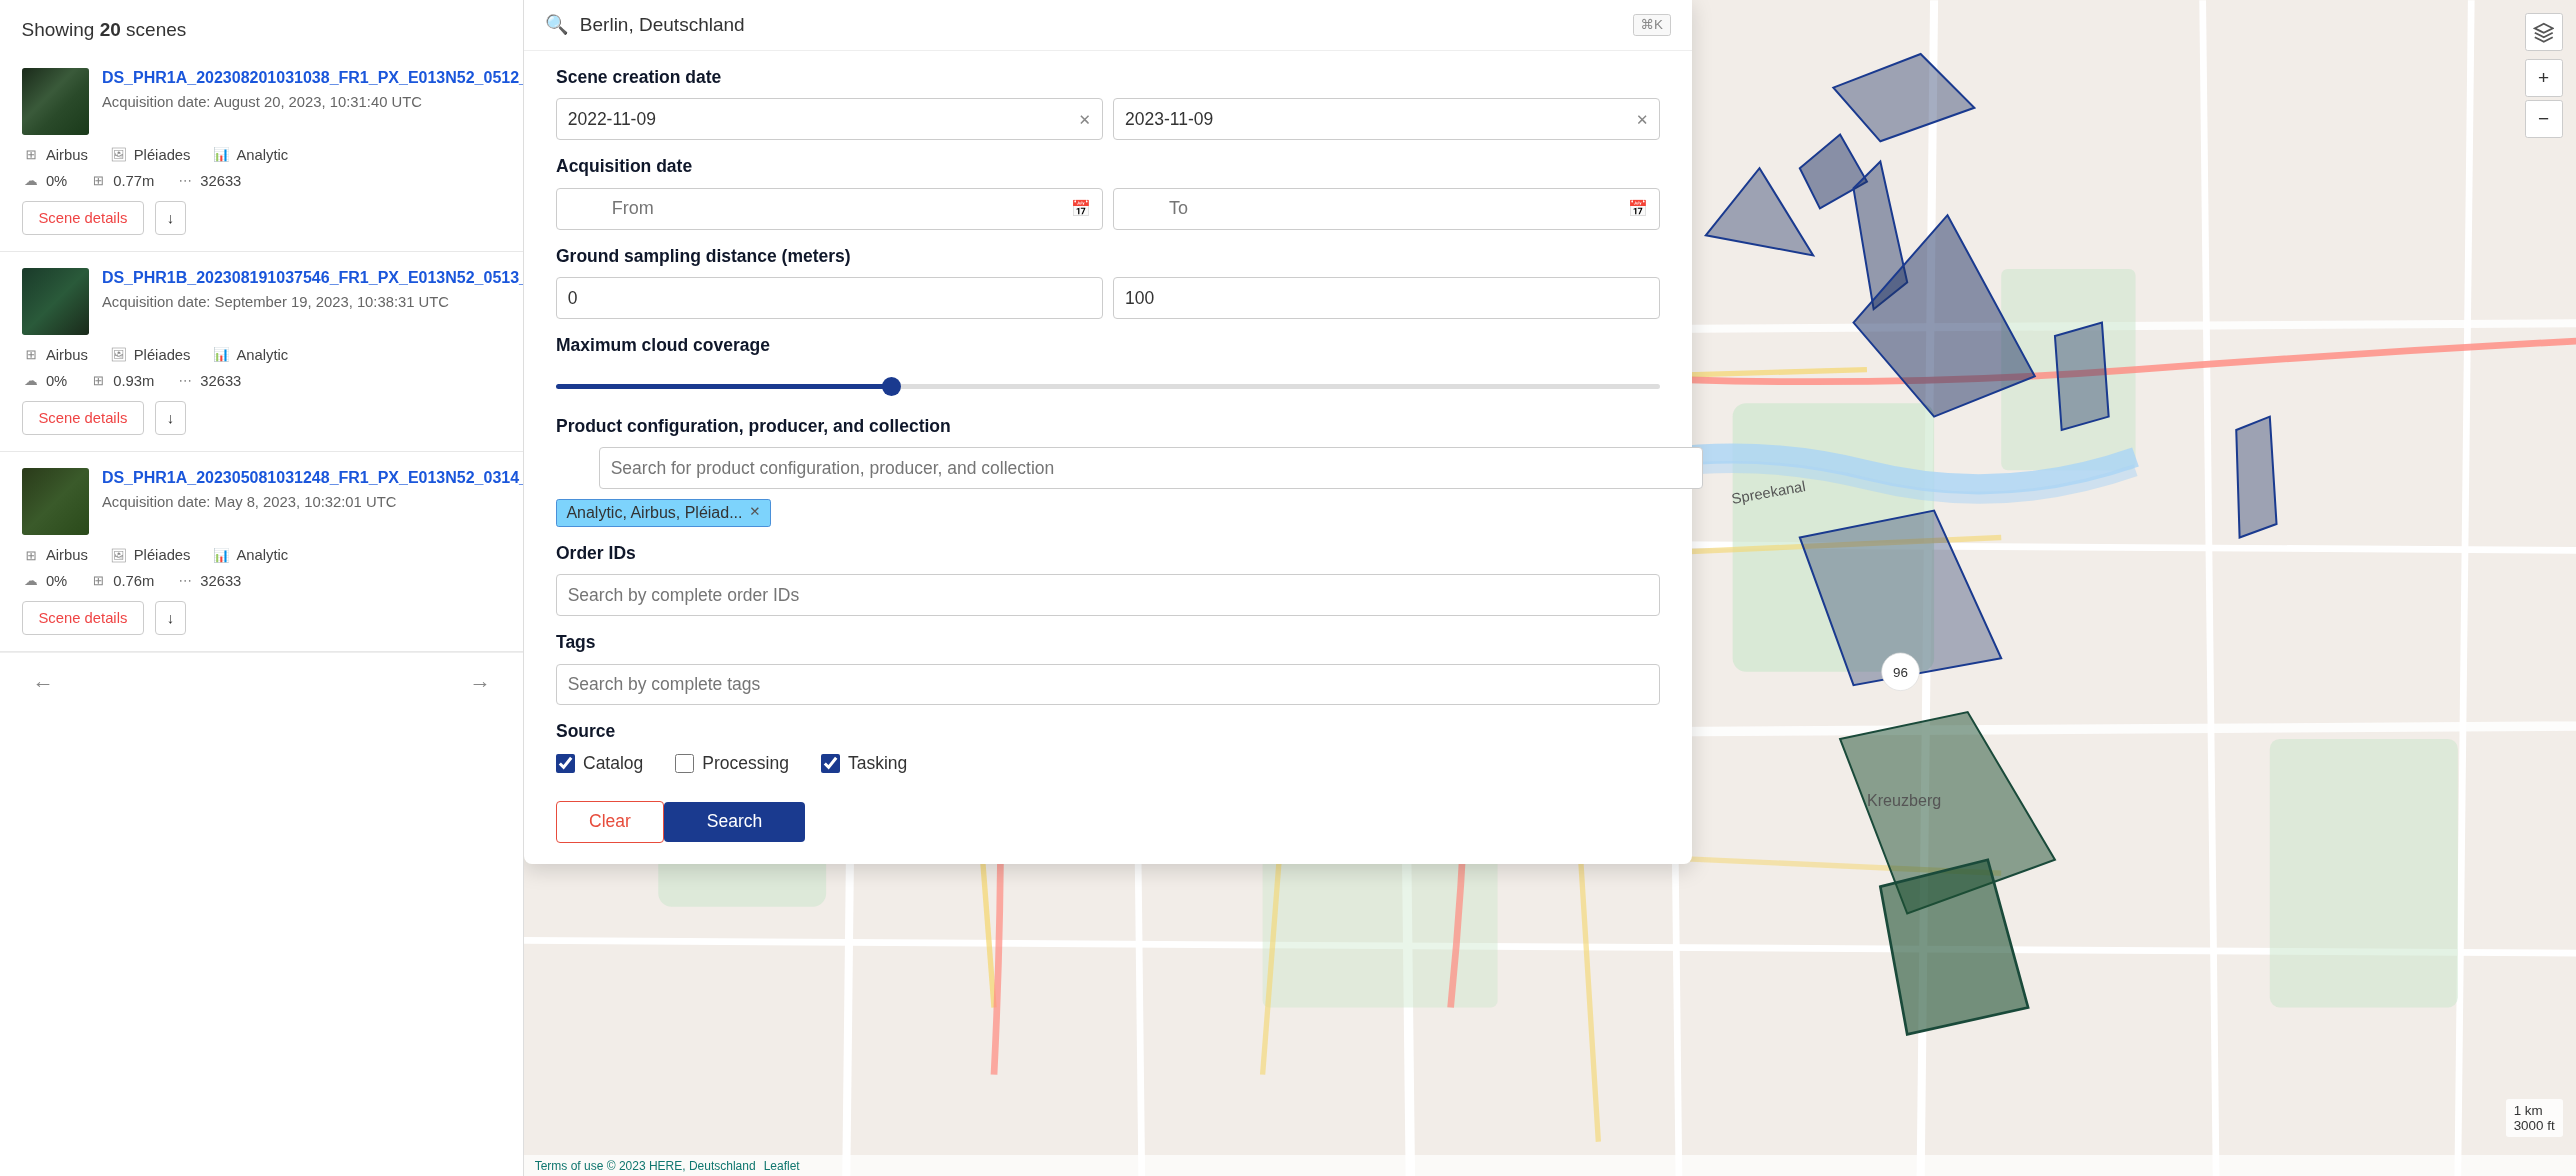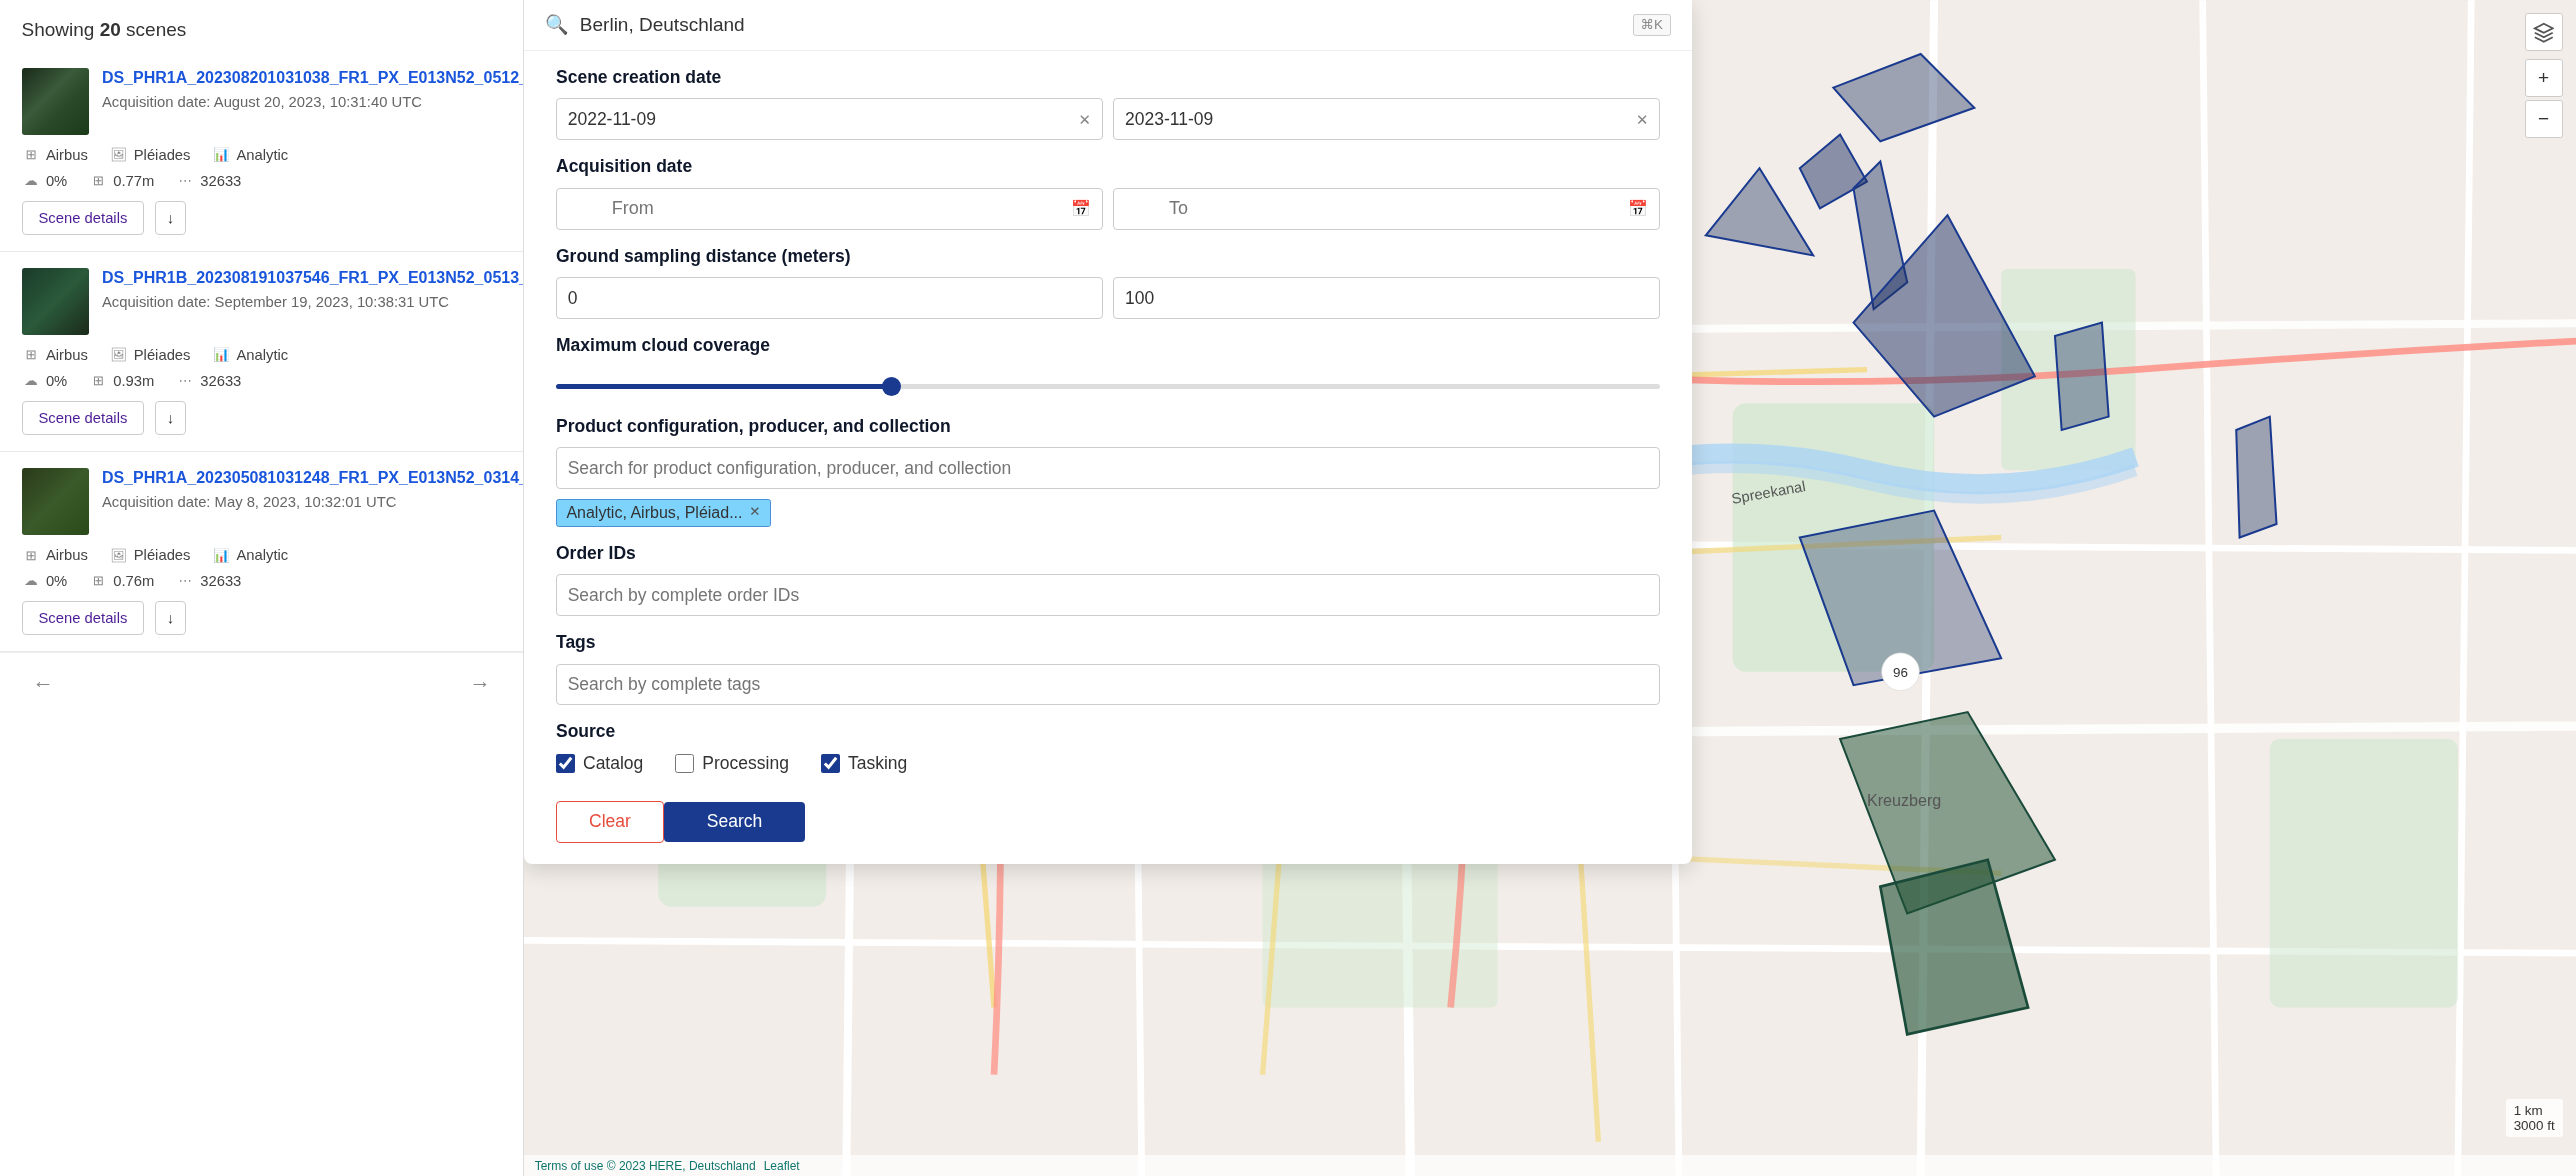--- a/index.html
+++ b/index.html
@@ -96,21 +96,21 @@
       margin-top: 10.7px;
     }
 
     .btn-scene-details {
       border: 0.7px solid #ccc;
       background: #fff;
       padding: 8px 16px;
       border-radius: 4px;
       font-size: 14.8px;
       cursor: pointer;
-      color: #4c1d95;
+      color: #ef4444;
     }
 
     .btn-download {
       border: 0.7px solid #ccc;
       background: #fff;
       padding: 8px 10.7px;
       border-radius: 4px;
       font-size: 14.8px;
       cursor: pointer;
       color: #333;
@@ -290,20 +290,21 @@
 
     .product-search-input {
       width: 100%;
       border: 0.7px solid #ccc;
       border-radius: 4px;
       padding: 9.4px 10.7px;
       font-size: 17.5px;
       color: #aaa;
       outline: none;
       margin-bottom: 9.4px;
+      margin-left: 43px;
     }
 
     .product-tag {
       display: inline-flex;
       align-items: flex-start;
       background: #7dd3fc;
       border: 0.7px solid #4a90d9;
       border-radius: 2.7px;
       padding: 4px 9.4px;
       font-size: 16px;

